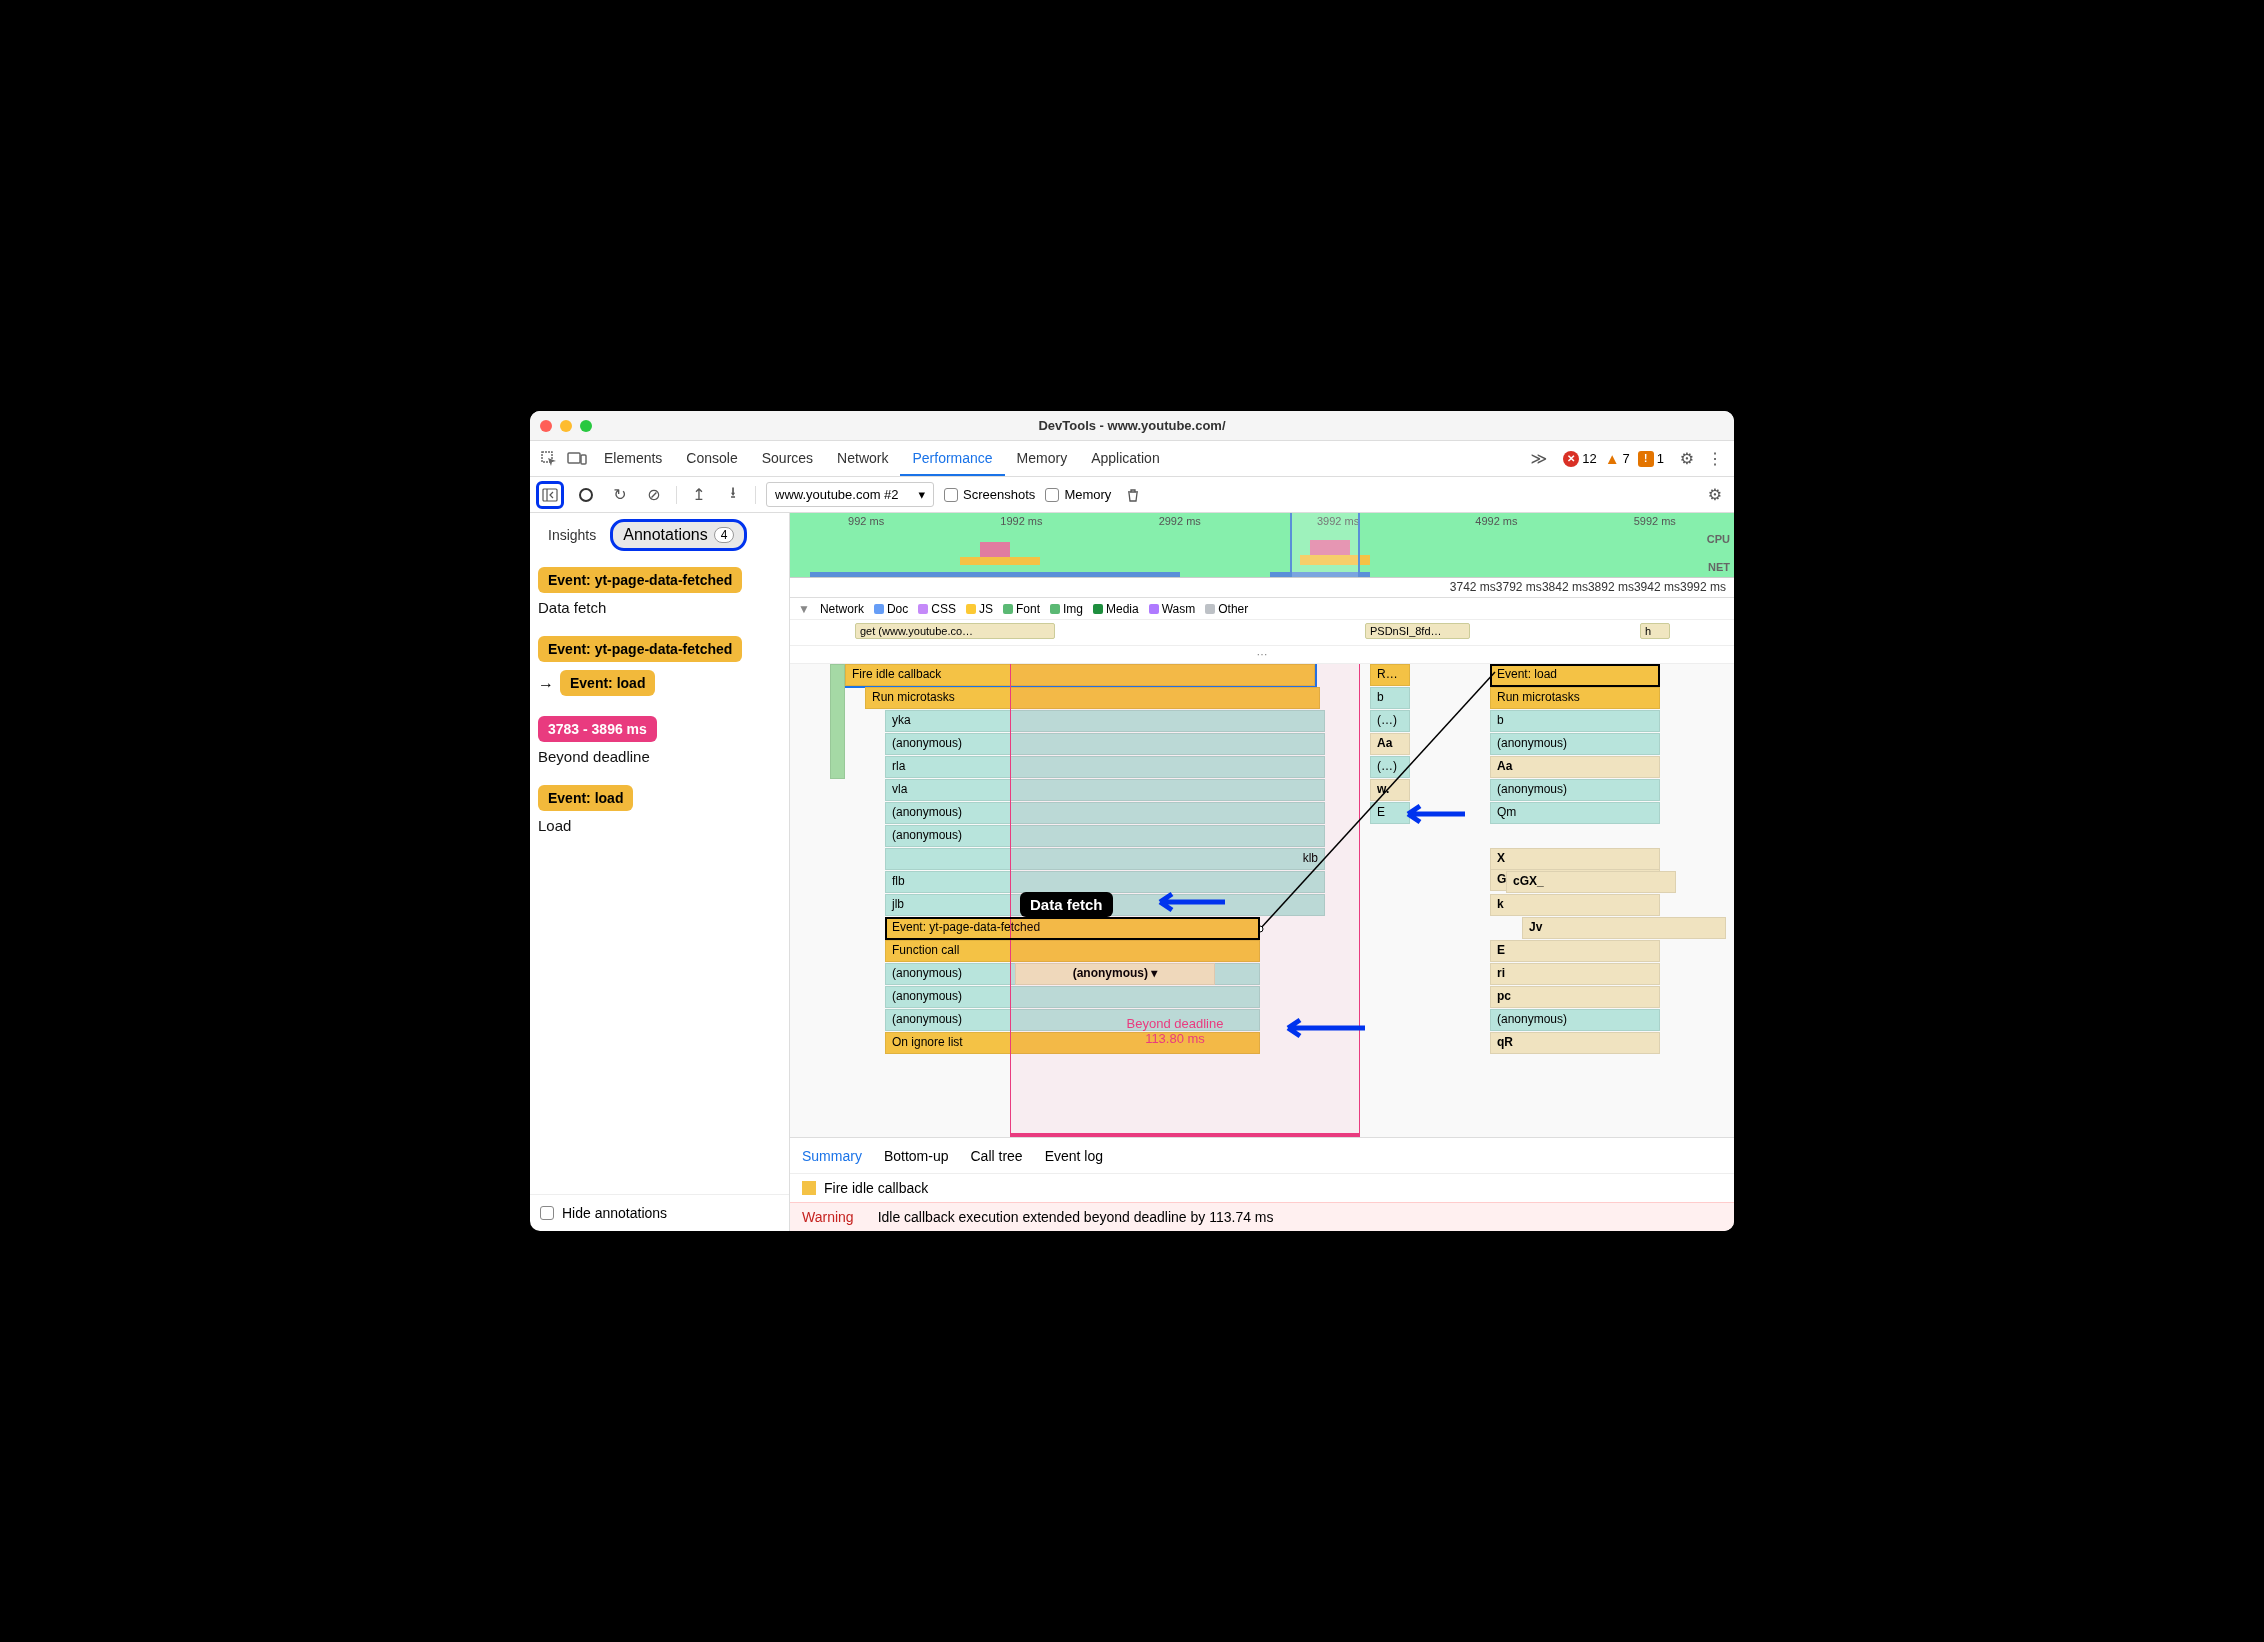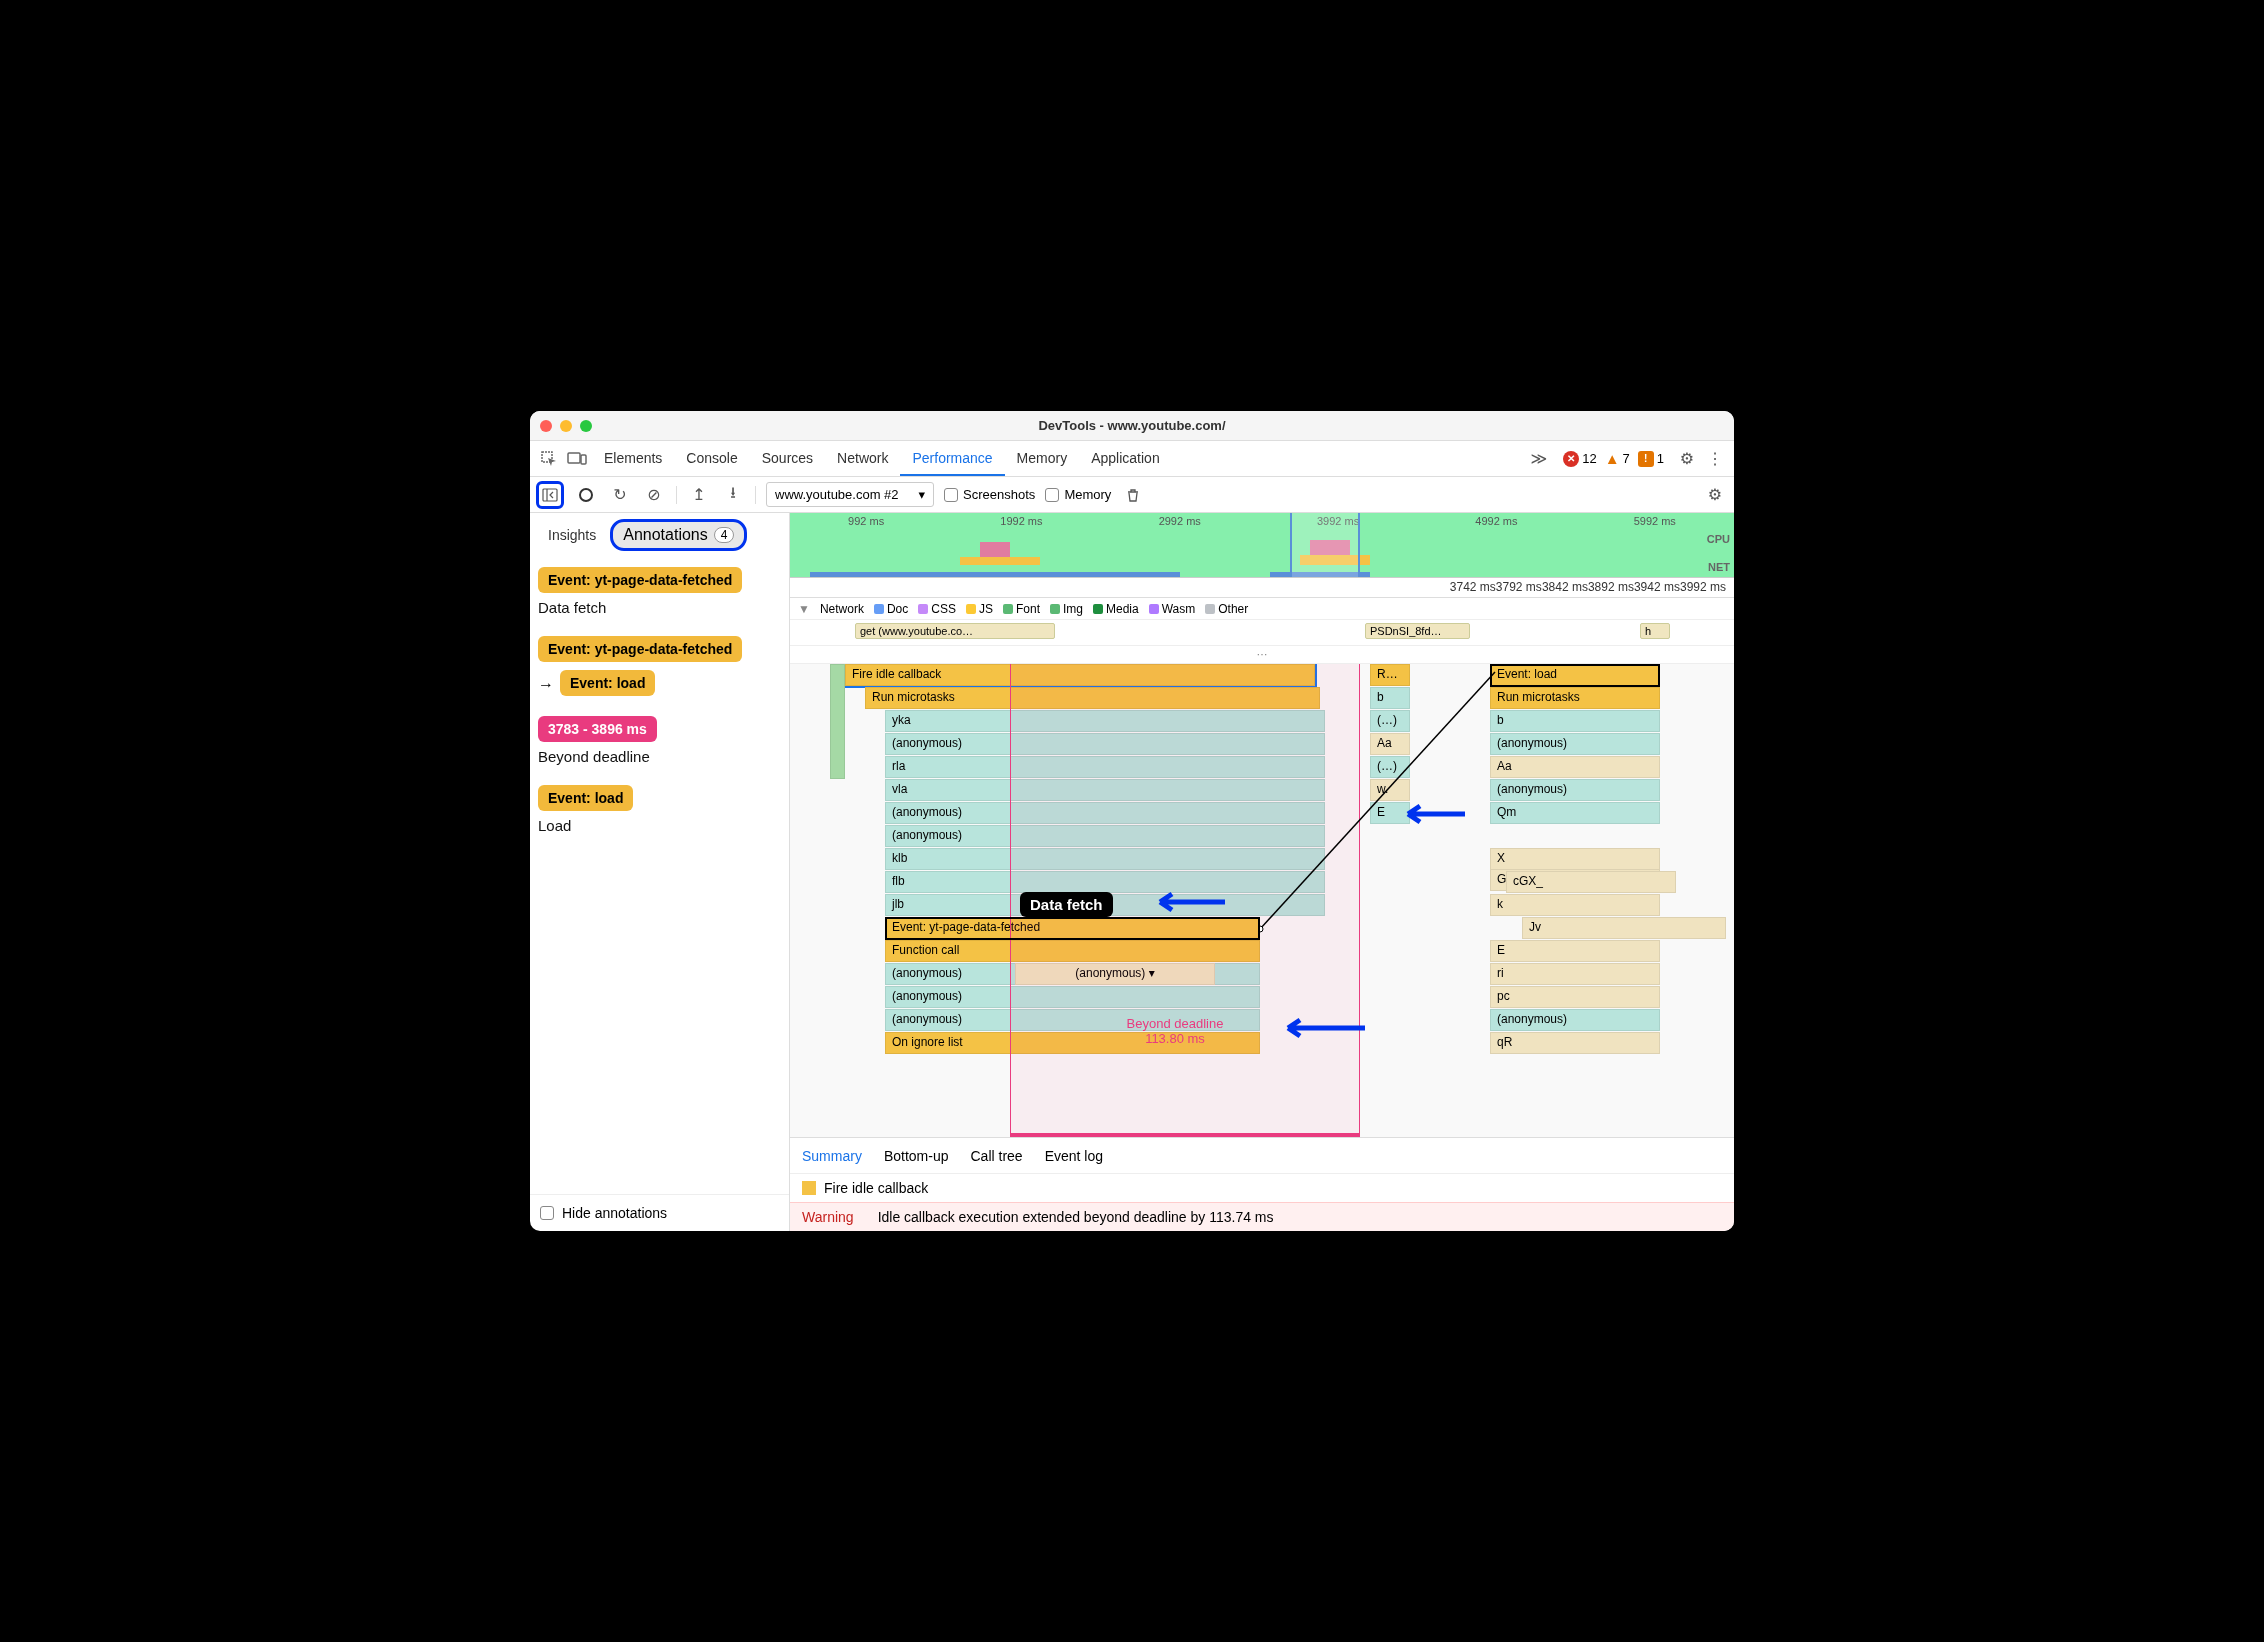--- a/index.html
+++ b/index.html
@@ -55,21 +55,21 @@
 .net-row { height: 22px; border-bottom: 1px solid #eee; display: flex; align-items: center; font-size: 12px; padding-left: 8px; gap: 10px; }
 .net-legend { display: flex; gap: 10px; align-items: center; }
 .leg { display: flex; align-items: center; gap: 3px; }
 .sw { width: 10px; height: 10px; border-radius: 2px; }
 .net-bars { height: 26px; border-bottom: 1px solid #eee; position: relative; }
 .net-bar { position: absolute; top: 3px; height: 16px; background: #f0e6c0; border: 1px solid #cc9; font-size: 11px; padding: 1px 4px; overflow: hidden; white-space: nowrap; border-radius: 2px; }
 .flame { flex: 1; position: relative; overflow: hidden; background: #f9f9f9; }
 .flame-row { position: absolute; height: 22px; font-size: 12px; padding: 2px 6px; white-space: nowrap; overflow: hidden; border: 1px solid rgba(0,0,0,0.08); }
 .fr-yellow { background: #f4c245; }
 .fr-teal { background: #b8e4dc; }
-.fr-tan { background: #f0e3c0; }
+.fr-tan { background: #f0e3c0; font-weight: bold; }
 .fr-green { background: #a5d9a5; }
 .callout { position: absolute; background: #000; color: #fff; padding: 4px 10px; border-radius: 6px; font-size: 15px; font-weight: 600; z-index: 20; }
 .blue-arrow { position: absolute; z-index: 19; }
 .highlight-box { position: absolute; border: 2px solid #000; z-index: 18; pointer-events: none; }
 .sub-tabs { height: 36px; border-top: 1px solid #ddd; display: flex; align-items: center; padding: 0 12px; gap: 22px; font-size: 14px; }
 .sub-tabs .active { color: #1a73e8; }
 .summary-body { border-top: 1px solid #eee; }
 .summary-head { padding: 6px 12px; display: flex; align-items: center; gap: 8px; font-size: 14px; }
 .sq { width: 14px; height: 14px; background: #f4c245; }
 .warn-row { padding: 6px 12px; display: flex; gap: 24px; font-size: 14px; background: #fff0f0; border-top: 1px solid #fcc; }
@@ -295,21 +295,21 @@
         </div>
         <div style="position:absolute;left:220px;bottom:0;width:350px;height:4px;background:#e93b7f;z-index:16"></div>
       <div class="flame-row fr-yellow" style="left: 55px; top: 0px; width: 470px; outline: rgb(26, 115, 232) solid 2px;">Fire idle callback</div>
           <div class="flame-row fr-yellow" style="left: 75px; top: 23px; width: 455px;">Run microtasks</div>
           <div class="flame-row fr-teal" style="left: 95px; top: 46px; width: 440px;">yka</div>
           <div class="flame-row fr-teal" style="left: 95px; top: 69px; width: 440px;">(anonymous)</div>
           <div class="flame-row fr-teal" style="left: 95px; top: 92px; width: 440px;">rla</div>
           <div class="flame-row fr-teal" style="left: 95px; top: 115px; width: 440px;">vla</div>
           <div class="flame-row fr-teal" style="left: 95px; top: 138px; width: 440px;">(anonymous)</div>
           <div class="flame-row fr-teal" style="left: 95px; top: 161px; width: 440px;">(anonymous)</div>
-          <div class="flame-row fr-teal" style="left: 95px; top: 184px; width: 440px;">klb</div>
+          <div class="flame-row fr-teal" style="left: 95px; top: 184px; width: 440px; text-align: right;">klb</div>
           <div class="flame-row fr-teal" style="left: 95px; top: 207px; width: 440px;">flb</div>
           <div class="flame-row fr-teal" style="left: 95px; top: 230px; width: 440px;">jlb</div>
           <div class="flame-row fr-yellow" style="left: 95px; top: 253px; width: 375px;">Event: yt-page-data-fetched</div>
           <div class="highlight-box" style="left: 95px; top: 253px; width: 375px; height: 23px;"></div>
           <div class="flame-row fr-yellow" style="left: 95px; top: 276px; width: 375px;">Function call</div>
           <div class="flame-row fr-teal" style="left: 95px; top: 299px; width: 375px;">(anonymous)</div>
           <div class="flame-row fr-tan" style="left: 225px; top: 299px; width: 200px; text-align: center;">(anonymous) ▾</div>
           <div class="flame-row fr-teal" style="left: 95px; top: 322px; width: 375px;">(anonymous)</div>
           <div class="flame-row fr-teal" style="left: 95px; top: 345px; width: 375px;">(anonymous)</div>
           <div class="flame-row fr-yellow" style="left: 95px; top: 368px; width: 375px;">On ignore list</div>

